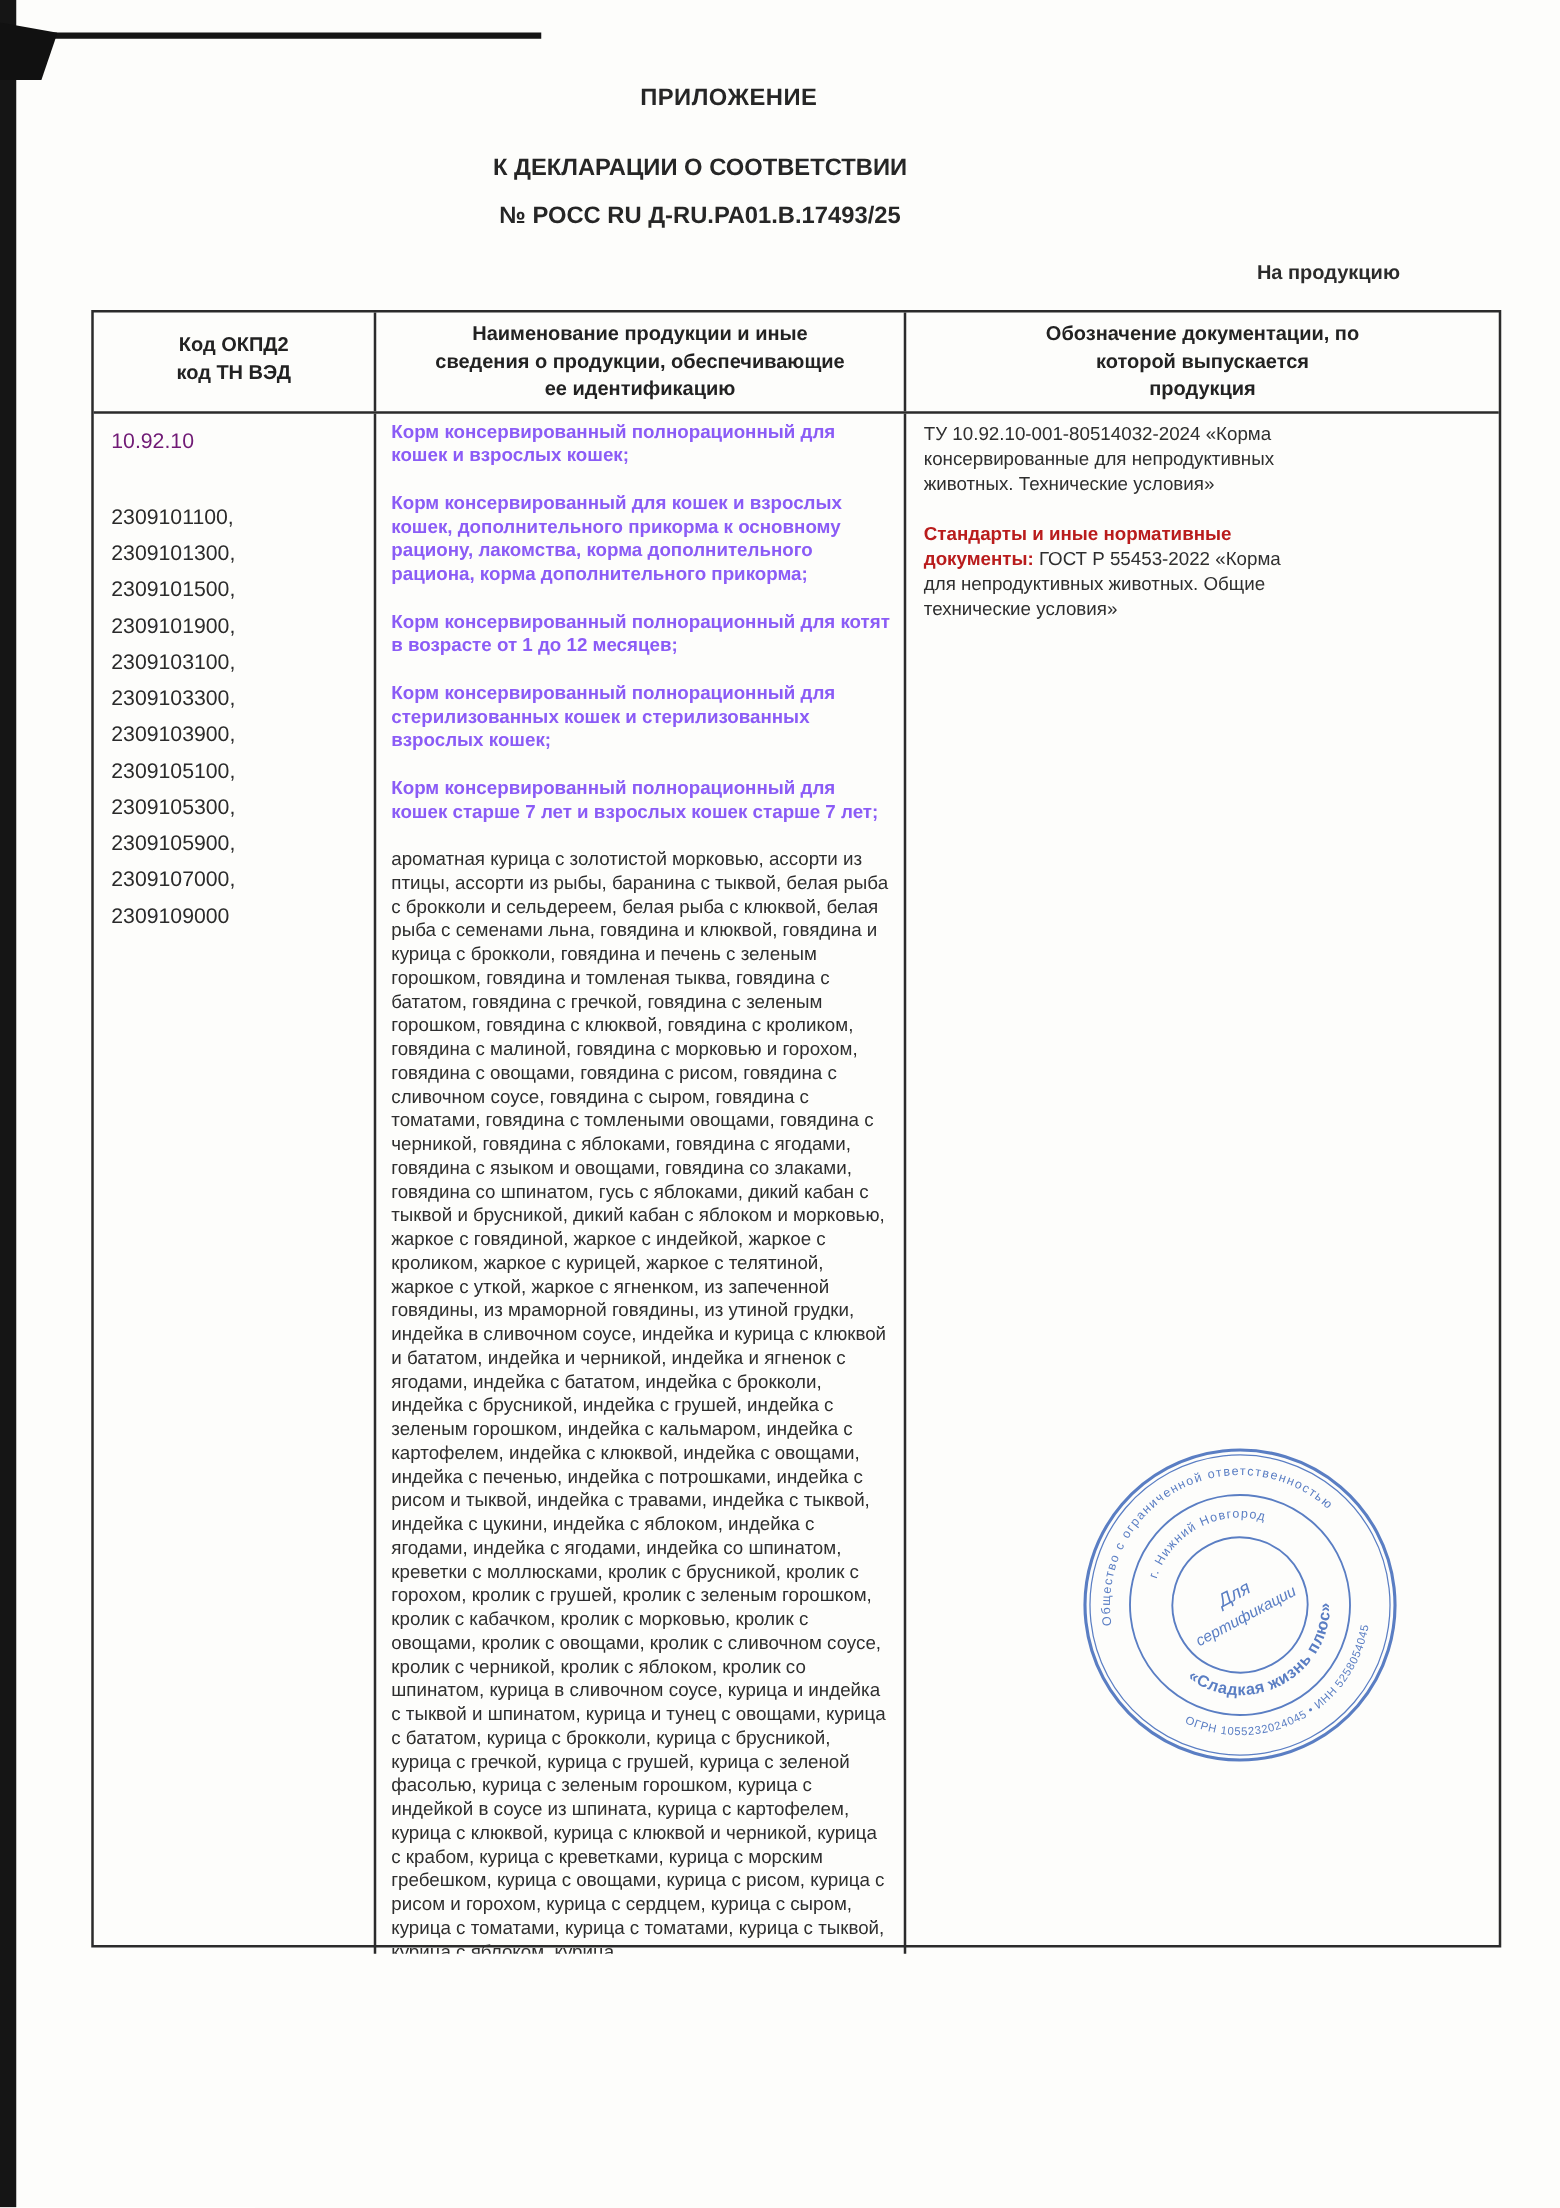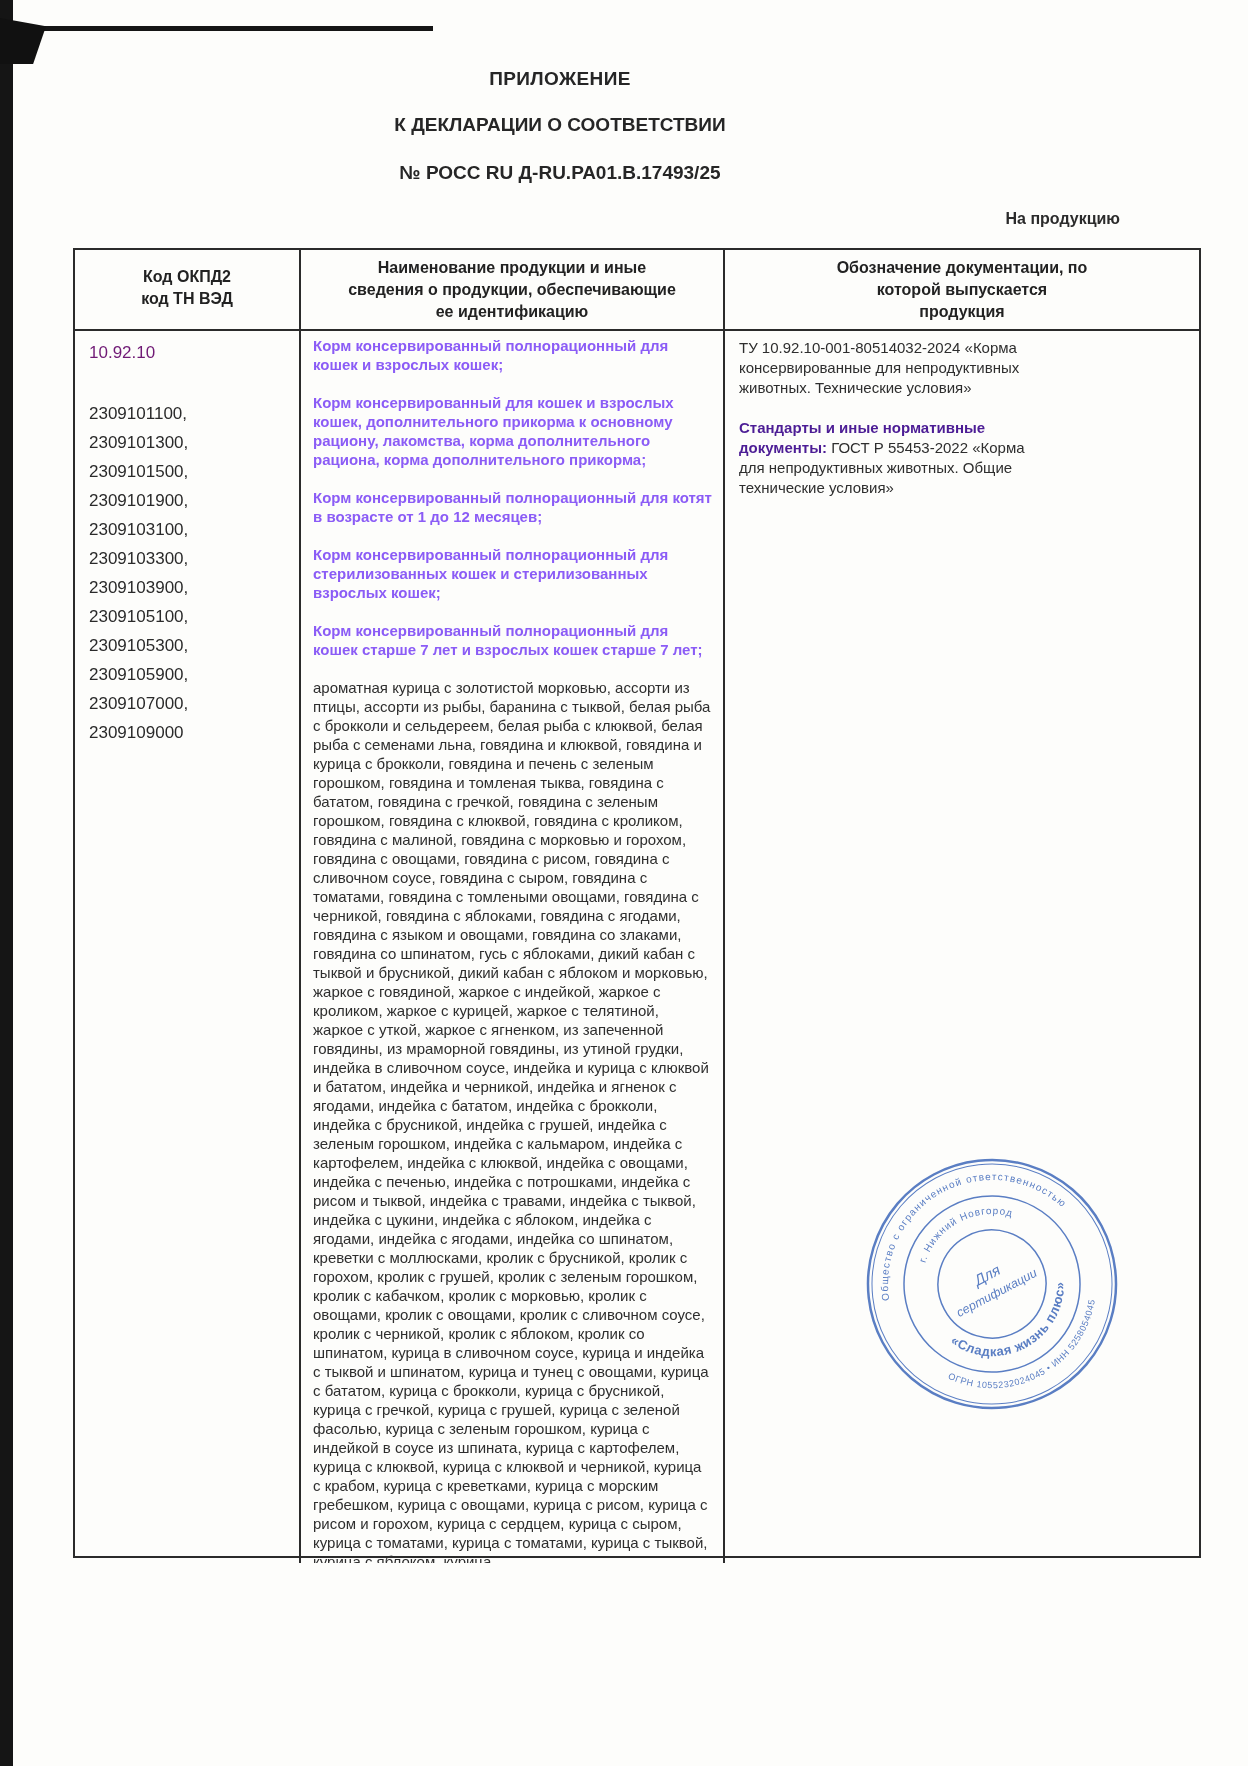--- a/index.html
+++ b/index.html
@@ -12,42 +12,42 @@
     color:#2e2e2e;
     overflow:hidden;
   }
   
   .art-left-bar { position:absolute; left:0; top:0; width:13px; height:1766px; background:#151515; }
   .art-top-line { position:absolute; left:13px; top:26px; width:420px; height:5px; background:#151515; }
   .art-corner   { position:absolute; left:0; top:18px; width:46px; height:46px; background:#111;
                   clip-path:polygon(0 0,100% 18%,72% 100%,0 100%); }
   
   .doc-header { position:absolute; left:0; top:0; width:1120px; text-align:center; }
-  .h1 { position:absolute; top:68px;  width:100%; font-size:19px; font-weight:bold; letter-spacing:0.4px; color:#262626; }
-  .h2 { position:absolute; top:114px; width:100%; font-size:19px; font-weight:bold; color:#262626; }
+  .h1 { position:absolute; top:68px;  width:100%; font-size:19px; font-weight:bold; letter-spacing:0.4px; color:#262626;margin-left:23px; }
+  .h2 { position:absolute; top:124px; width:100%; font-size:19px; font-weight:bold; color:#262626; }
   .h3 { position:absolute; top:162px; width:100%; font-size:19px; font-weight:bold; color:#262626; }
   .h4 { position:absolute; top:210px; width:100%; font-size:16px; font-weight:bold; color:#2b2b2b;text-align:right; }
   
   .doc-table { position:absolute; left:73px; top:248px; width:1128px; height:1310px; border:2px solid #2b2b2b; background:transparent; }
   .thead { display:grid; grid-template-columns:226px 424px 474px; border-bottom:2px solid #2b2b2b; }
   .th { font-weight:bold; font-size:16px; line-height:1.38; text-align:center; white-space:pre-line; padding:7px 4px 6px; color:#222; }
   .th.c1 { border-right:2px solid #2b2b2b; padding-top:16px; }
   .th.c2 { border-right:2px solid #2b2b2b; }
   .tbody { display:grid; grid-template-columns:226px 424px 474px; height:1232px; }
   .td { overflow:hidden; }
   .td.c1 { border-right:2px solid #2b2b2b; padding:12px 6px 0 14px; }
   .td.c2 { border-right:2px solid #2b2b2b; padding:5px 10px 0 12px; font-size:15px; line-height:19px; }
   .td.c3 { padding:7px 168px 0 14px; font-size:15px; line-height:20px; }
   .okpd { font-size:17px; color:#701a75; margin-bottom:36px; }
   .code { font-size:17px; line-height:29px; color:#2a2a2a; }
   .td.c2 p { margin:0 0 19px 0; }
   .td.c2 p.b { font-weight:bold; color:#8b5cf6; }
   .td.c2 p.flavors { margin-bottom:0; }
   .td.c3 p { margin:0 0 20px 0; }
-  .td.c3 b { color:#4c1d95; }
+  .td.c3 b { color:#b91c1c; }
   
   .stamp { position:absolute; left:860px; top:1152px; width:264px; height:264px; opacity:0.85; }
   .stamp text { font-family:"Liberation Sans", sans-serif; }
 </style>
 </head>
 <body>
 
 <div class="page">
 
   <div class="art-left-bar"></div>

